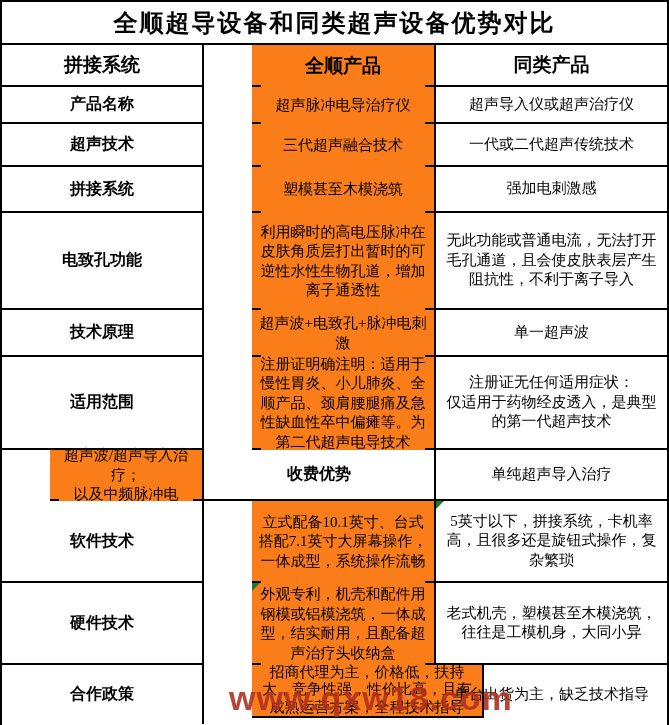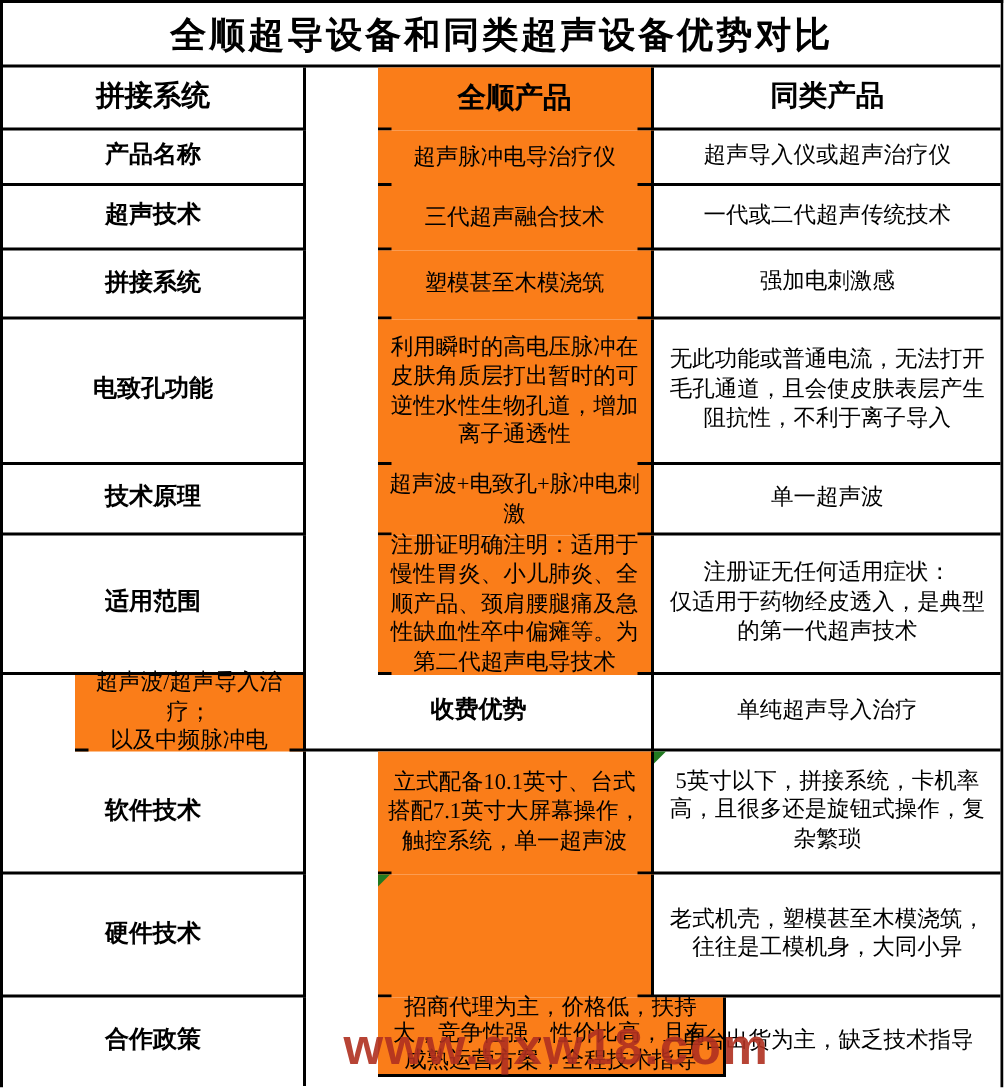--- a/index.html
+++ b/index.html
@@ -153,29 +153,30 @@
       <div class="cell c2 stub">注册证明确注明：适用于慢性胃炎、小儿肺炎、全顺产品、颈肩腰腿痛及急性缺血性卒中偏瘫等。为第二代超声电导技术</div>
       <div class="cell c3">注册证无任何适用症状：
 仅适用于药物经皮透入，是典型的第一代超声技术</div>
 
       <div class="cell c2 stub">超声波/超声导入治疗；
 以及中频脉冲电</div>
       <div class="cell c1">收费优势</div>
       <div class="cell c3">单纯超声导入治疗</div>
 
       <div class="cell c1">软件技术</div>
-      <div class="cell c2 stub">立式配备10.1英寸、台式搭配7.1英寸大屏幕操作，触控系统，单一超声波</div>
+      <div class="cell c2 stub">立式配备10.1英寸、台式搭配7.1英寸大屏幕操作，一体成型，系统操作流畅</div>
       <div class="cell c3">
         <span class="tri"></span>
         <span>5英寸以下，拼接系统，卡机率高，且很多还是旋钮式操作，复杂繁琐</span>
       </div>
 
       <div class="cell c1">硬件技术</div>
       <div class="cell c2 stub">
         <span class="tri"></span>
+        <span>外观专利，机壳和配件用钢模或铝模浇筑，一体成型，结实耐用，且配备超声治疗头收纳盒</span>
       </div>
       <div class="cell c3">老式机壳，塑模甚至木模浇筑，往往是工模机身，大同小异</div>
 
       <div class="cell c1 b0">合作政策</div>
       <div class="cell c2 c2-last">招商代理为主，价格低，扶持大，竞争性强，性价比高，且有成熟运营方案，全程技术指导</div>
       <div class="cell c3 b0">单台出货为主，缺乏技术指导</div>
 
     </div>
   </div>
 

